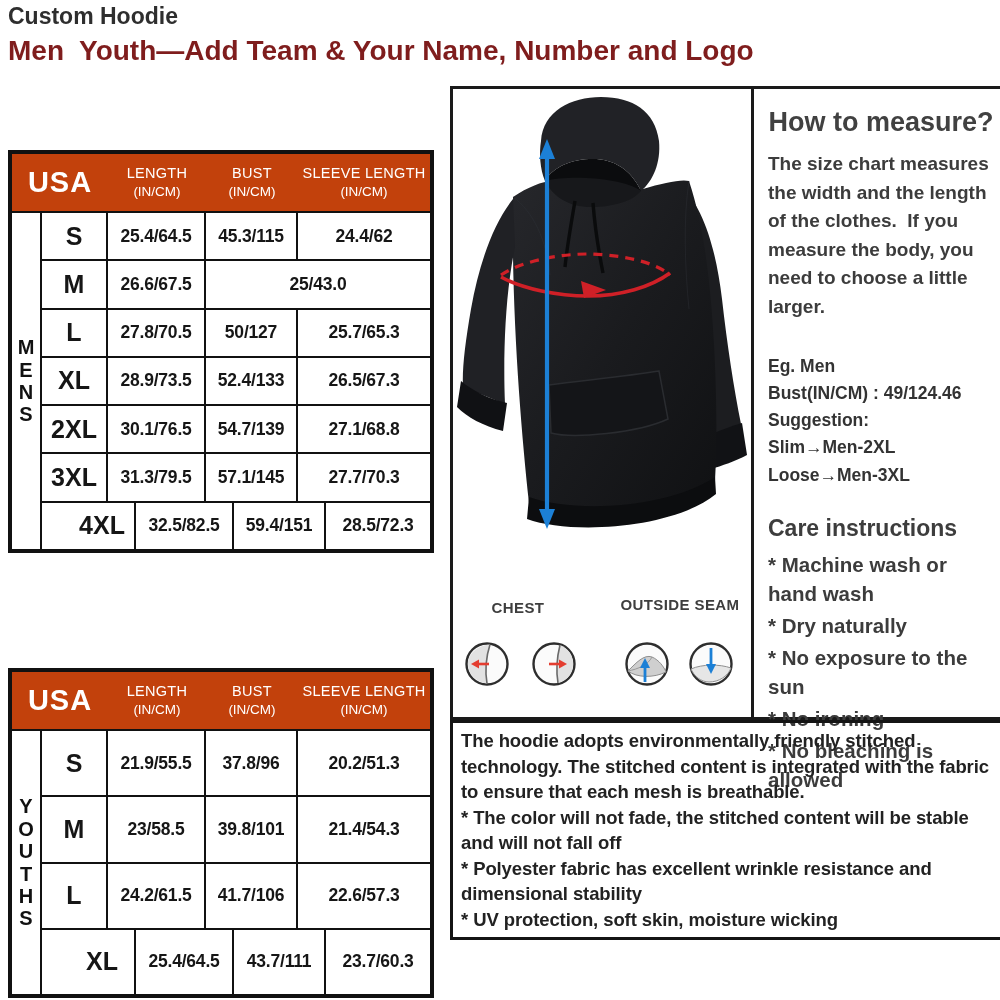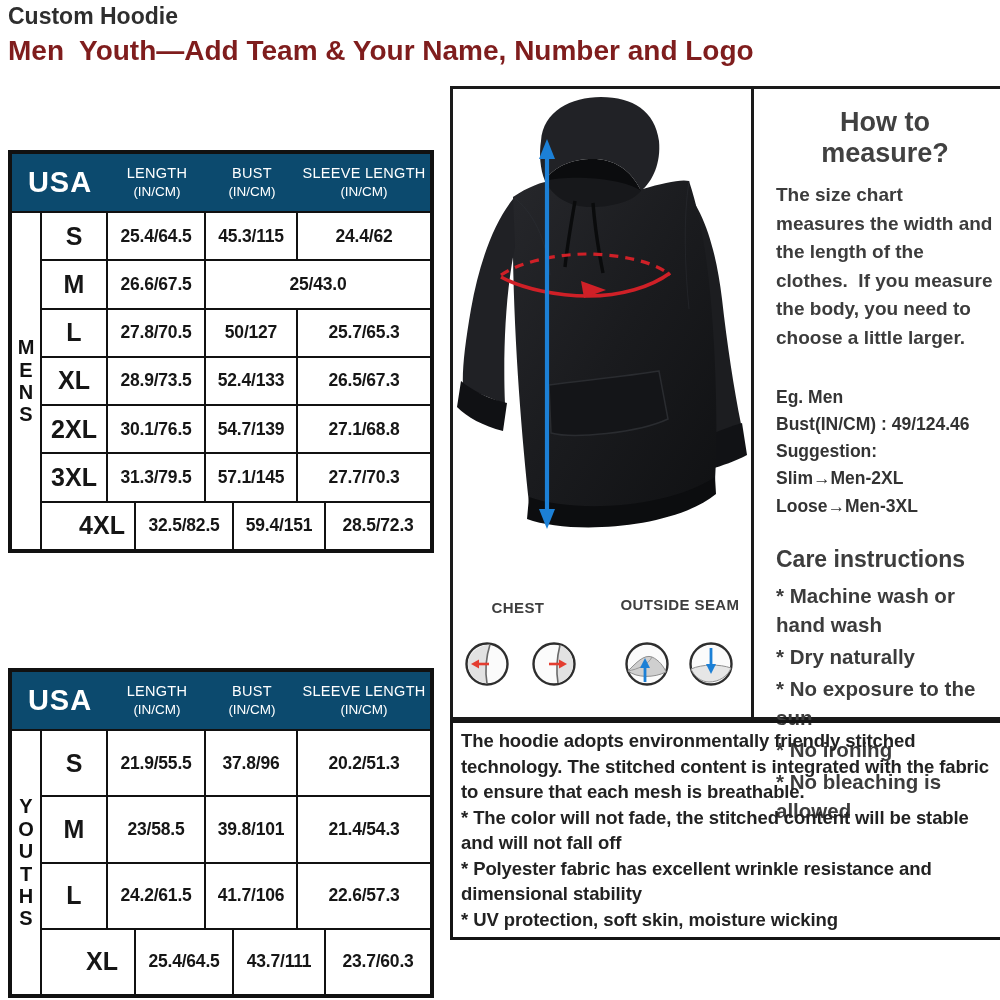--- a/index.html
+++ b/index.html
@@ -8,21 +8,21 @@
 
   
   .title{position:absolute;left:8px;top:3px;font-size:23px;font-weight:700;color:#2e2e2e;}
   .subtitle{position:absolute;left:8px;top:35px;font-size:28px;font-weight:700;color:#7f1d1d;white-space:pre;}
 
   
   .size-table{position:absolute;left:8px;width:418px;border:4px solid #111;background:#fff;
               display:flex;flex-direction:column;box-sizing:content-box;}
   .mens{top:150px;height:395px;}
   .youths{top:668px;height:322px;}
-  .t-head{display:flex;background:#0c4a6e;color:#fff;height:57px;flex-shrink:0;
+  .t-head{display:flex;background:#c2410c;color:#fff;height:57px;flex-shrink:0;
           border-bottom:2px solid #111;align-items:center;}
   .h-usa{width:96px;text-align:center;font-size:29px;font-weight:700;letter-spacing:1px;}
   .h-col{text-align:center;font-weight:400;line-height:1.3;}
   .h-col.col0{width:98px}.h-col.col1{width:92px}.h-col.col2{flex:1}
   .h-t{font-size:14.5px;letter-spacing:.3px}
   .h-u{font-size:13.5px}
   .t-body{display:flex;flex:1;min-height:0;}
   .group-col{width:28px;border-right:2px solid #111;display:flex;flex-direction:column;
              justify-content:center;align-items:center;font-weight:700;font-size:20px;
              line-height:1.12;color:#111;}
@@ -38,21 +38,21 @@
   
   .mid-panel{position:absolute;left:450px;top:86px;width:550px;height:634px;
              border:3px solid #1a1a1a;border-right:none;display:flex;box-sizing:border-box;}
   .hoodie-col{position:relative;width:301px;border-right:3px solid #1a1a1a;box-sizing:border-box;flex-shrink:0;}
   .m-label{position:absolute;font-size:15px;font-weight:700;color:#3e3e3e;letter-spacing:.4px;text-align:center;}
   .chest-label{left:10px;top:510px;width:110px;}
   .seam-label{left:163px;top:507px;width:128px;}
   .mc{position:absolute;top:552px;width:46px;height:46px;}
   .mc1{left:11px}.mc2{left:78px}.mc3{left:171px}.mc4{left:235px}
 
-  .howto-col{flex:1;padding:10px 6px 0 22px;color:#3c3c3c;min-width:0;}
+  .howto-col{flex:1;padding:10px 6px 0 14px;color:#3c3c3c;min-width:0;}
   .howto-h{margin:8px 0 12px;text-align:center;font-size:27px;font-weight:700;color:#414141;}
   .mbody{font-size:19px;line-height:1.5;font-weight:600;white-space:pre-wrap;margin:0 0 32px;color:#3c3c3c;}
   .eg{font-size:17.5px;font-weight:700;line-height:1.55;color:#333;}
   .care-h{font-size:23px;font-weight:600;margin-top:26px;color:#3d3d3d;}
   .care{font-size:20.5px;font-weight:600;line-height:1.42;margin-top:8px;color:#3c3c3c;}
   .care div{margin-bottom:3px;}
 
   
   .desc-panel{position:absolute;left:450px;top:720px;width:550px;height:220px;
               border:3px solid #141414;border-right:none;box-sizing:border-box;

